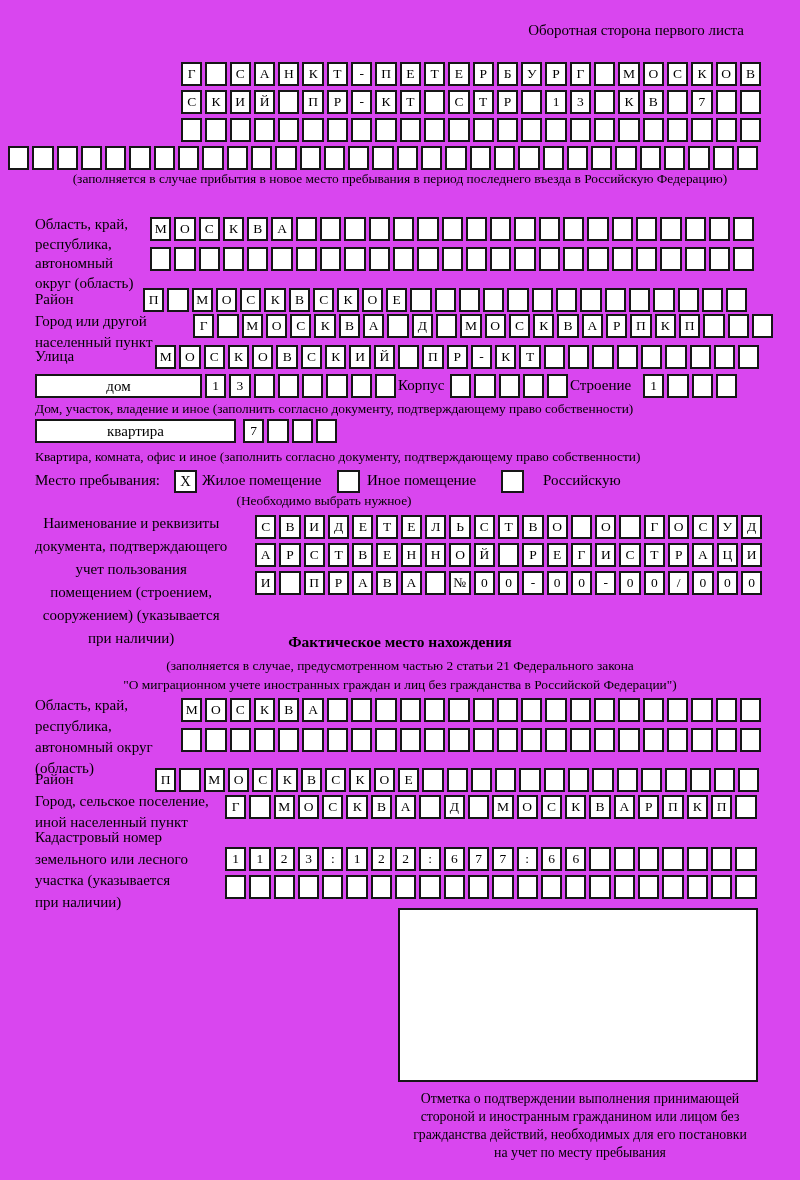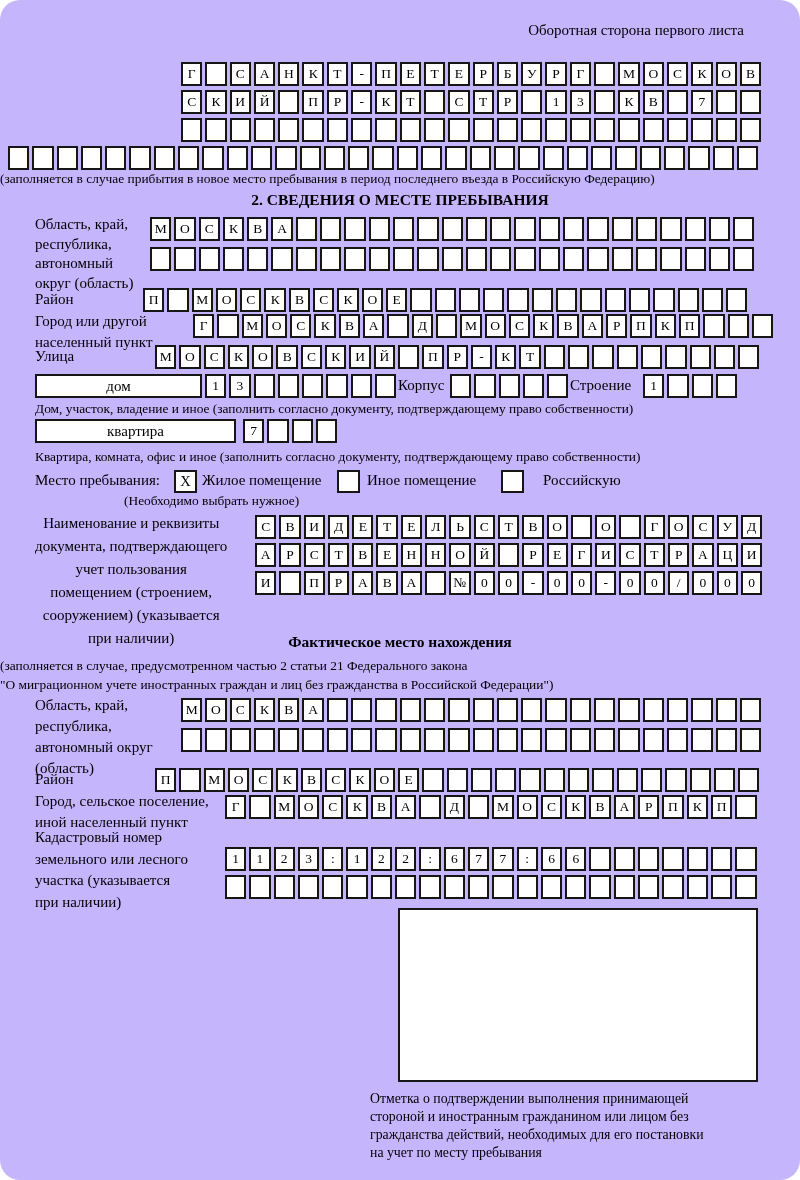--- a/index.html
+++ b/index.html
@@ -1,34 +1,34 @@
 <!DOCTYPE html>
 <html><head>
 <meta charset="utf-8">
 <style>
   html,body { margin:0; padding:0; background:#ffffff; }
   .page {
     position:relative; width:800px; height:1180px; margin:0 auto;
-    background:#c4b5fd; color:#000;
-    font-family:"Liberation Serif", serif; overflow:hidden;border-radius:20px;
+    background:#d946ef; color:#000;
+    font-family:"Liberation Serif", serif; overflow:hidden;
   }
   .abs { position:absolute; }
   .lbl { font-size:15px; }
   .lbl-line { white-space:nowrap; }
   .lh23 .lbl-line { line-height:23px; }
   .lh21 .lbl-line { line-height:21px; }
   .lh195 .lbl-line { line-height:19.5px; }
   .lh215 .lbl-line { line-height:21.5px; }
   .cells { position:absolute; display:flex; }
   .cell {
     width:17.3px; height:20px; border:2px solid #161616; margin-right:3px;
     display:flex; align-items:center; justify-content:center;
     font-size:13.5px; flex:0 0 auto; background:#fff;
   }
-  .note { font-size:13.4px; }
+  .note { font-size:13.4px; text-align:center; }
   .note-left { font-size:13.4px; text-align:left; white-space:nowrap; }
   .title { font-weight:bold; font-size:15.5px; text-align:center; white-space:nowrap; }
   .labelbox {
     position:absolute; border:2px solid #161616; display:flex;
     align-items:center; justify-content:center; font-size:15px; background:#fff;
   }
   .chk {
     position:absolute; width:19px; height:19px; border:2px solid #161616;
     display:flex; align-items:center; justify-content:center; font-size:14.5px; background:#fff;
   }
@@ -149,21 +149,20 @@
       <span class="cell"></span>
       <span class="cell"></span>
       <span class="cell"></span>
       <span class="cell"></span>
       <span class="cell"></span>
       <span class="cell"></span>
       <span class="cell"></span>
     </div>
   <div class="abs note" style="left:0; top:171px; width:800px;">(заполняется в случае прибытия в новое место пребывания в период последнего въезда в Российскую Федерацию)</div>
 
-  <div class="abs title" style="left:0; top:191px; width:800px;">2. СВЕДЕНИЯ О МЕСТЕ ПРЕБЫВАНИЯ</div>
 
   <div class="abs lbl lh195" style="left:35px; top:215px;">
     <div class="lbl-line">Область, край,</div>
     <div class="lbl-line">республика,</div>
     <div class="lbl-line">автономный</div>
     <div class="lbl-line">округ (область)</div>
   </div>
   <div class="cells" style="left:150px; top:217px;">
       <span class="cell">М</span>
       <span class="cell">О</span>

